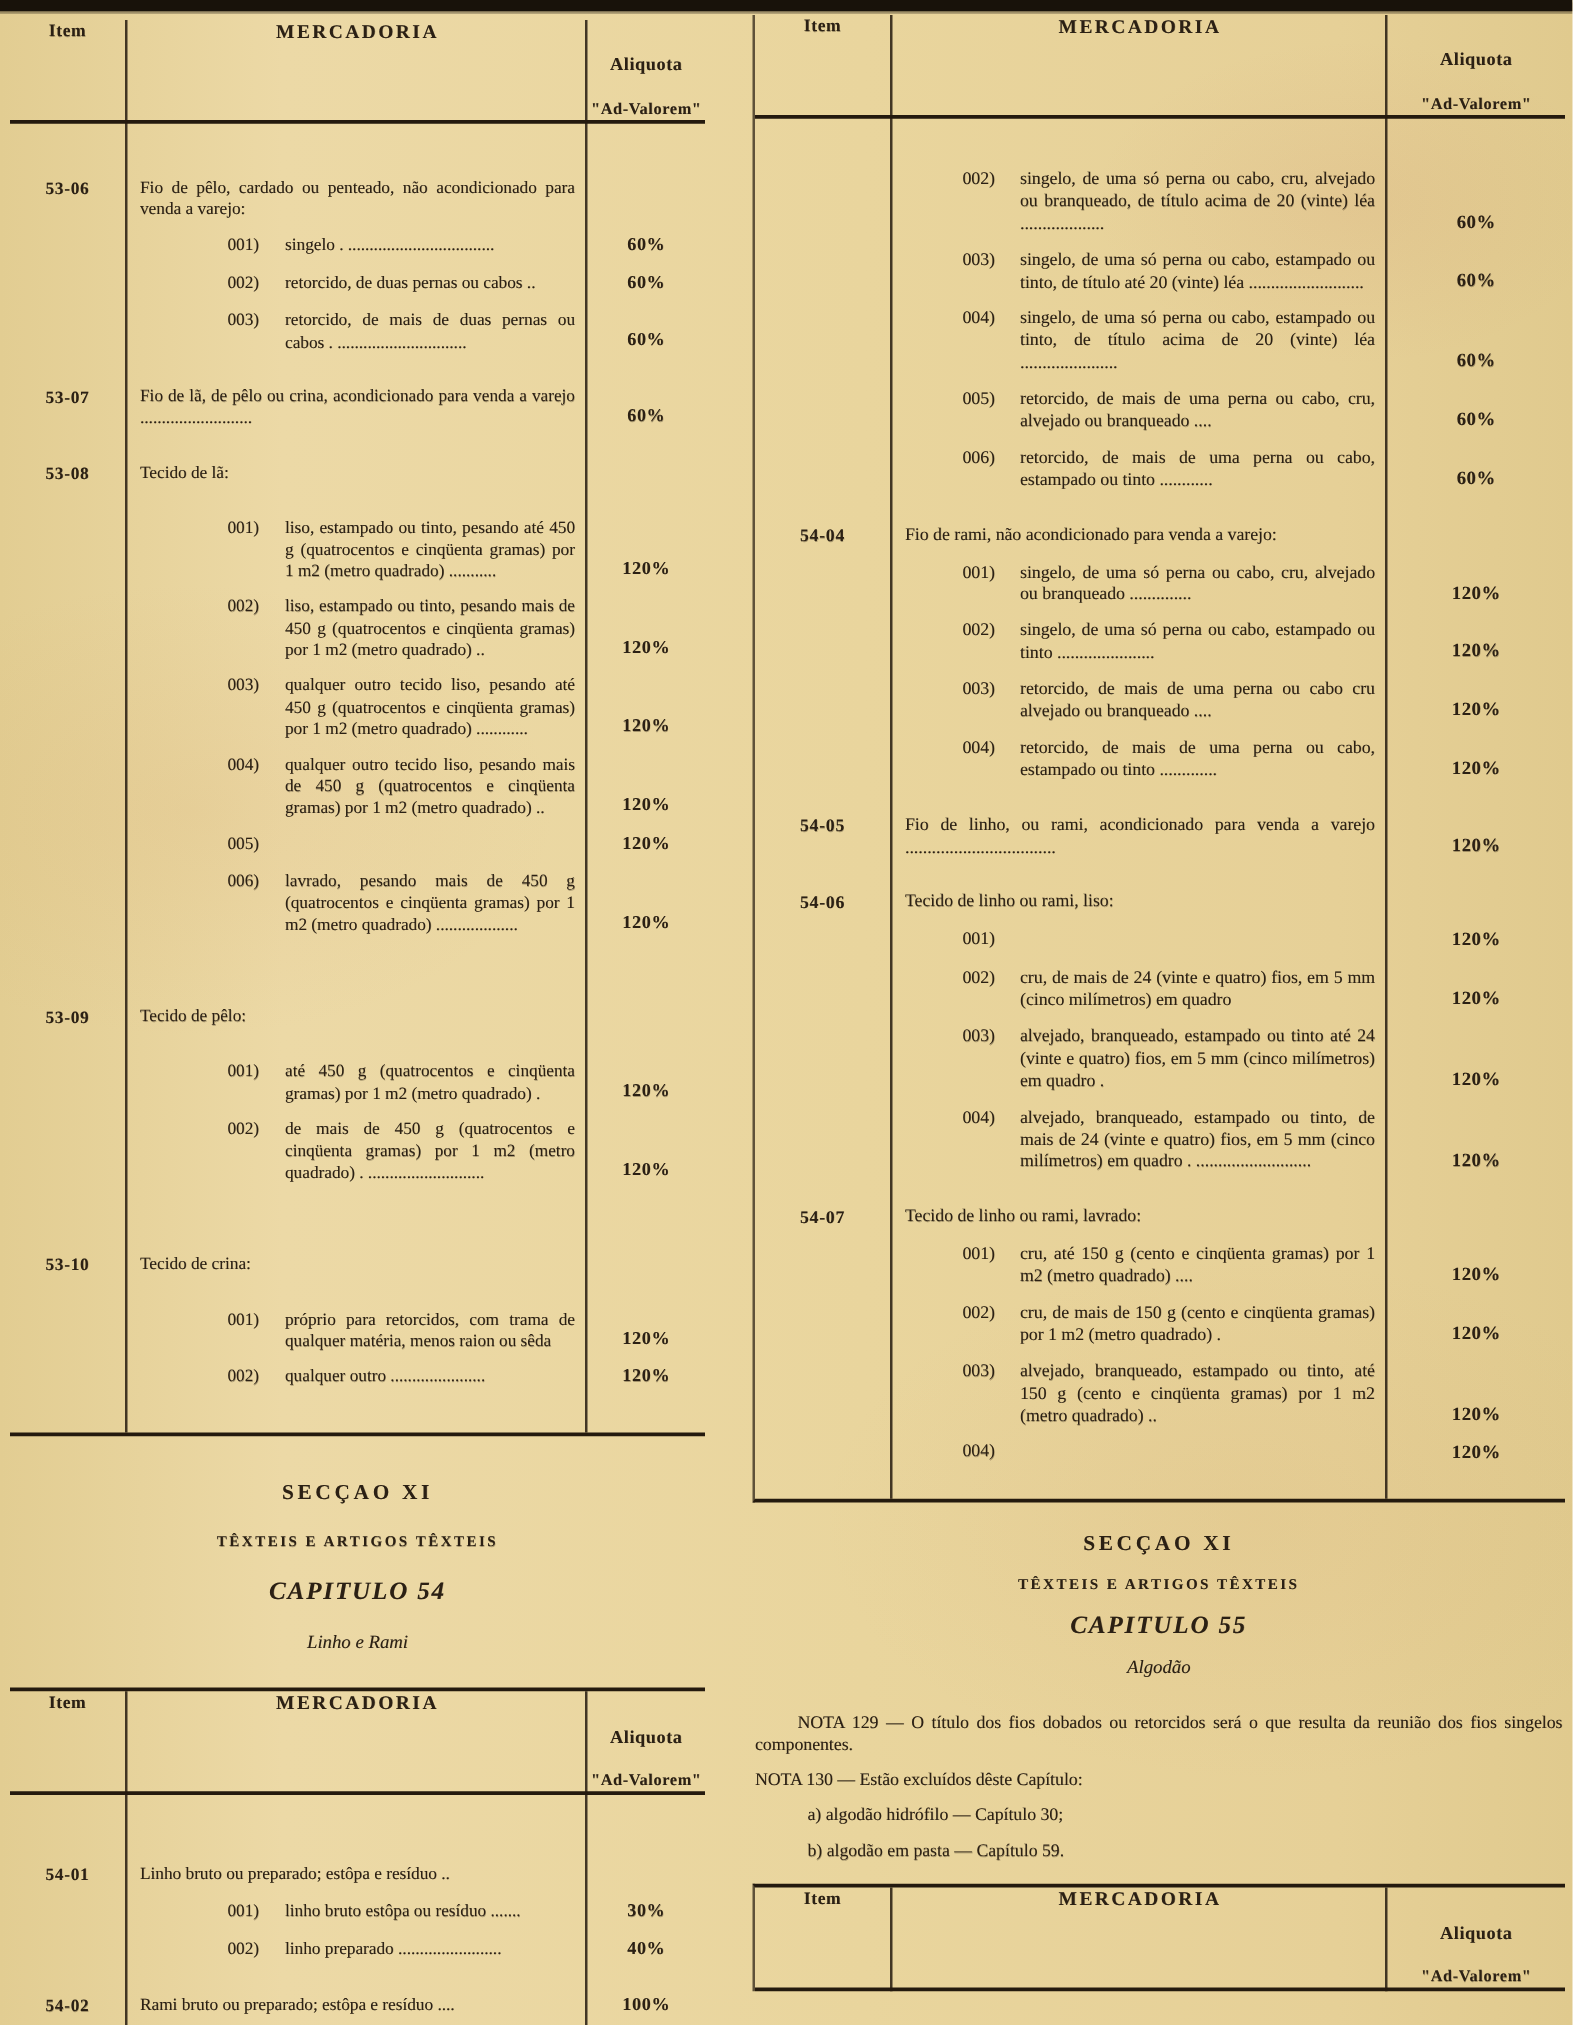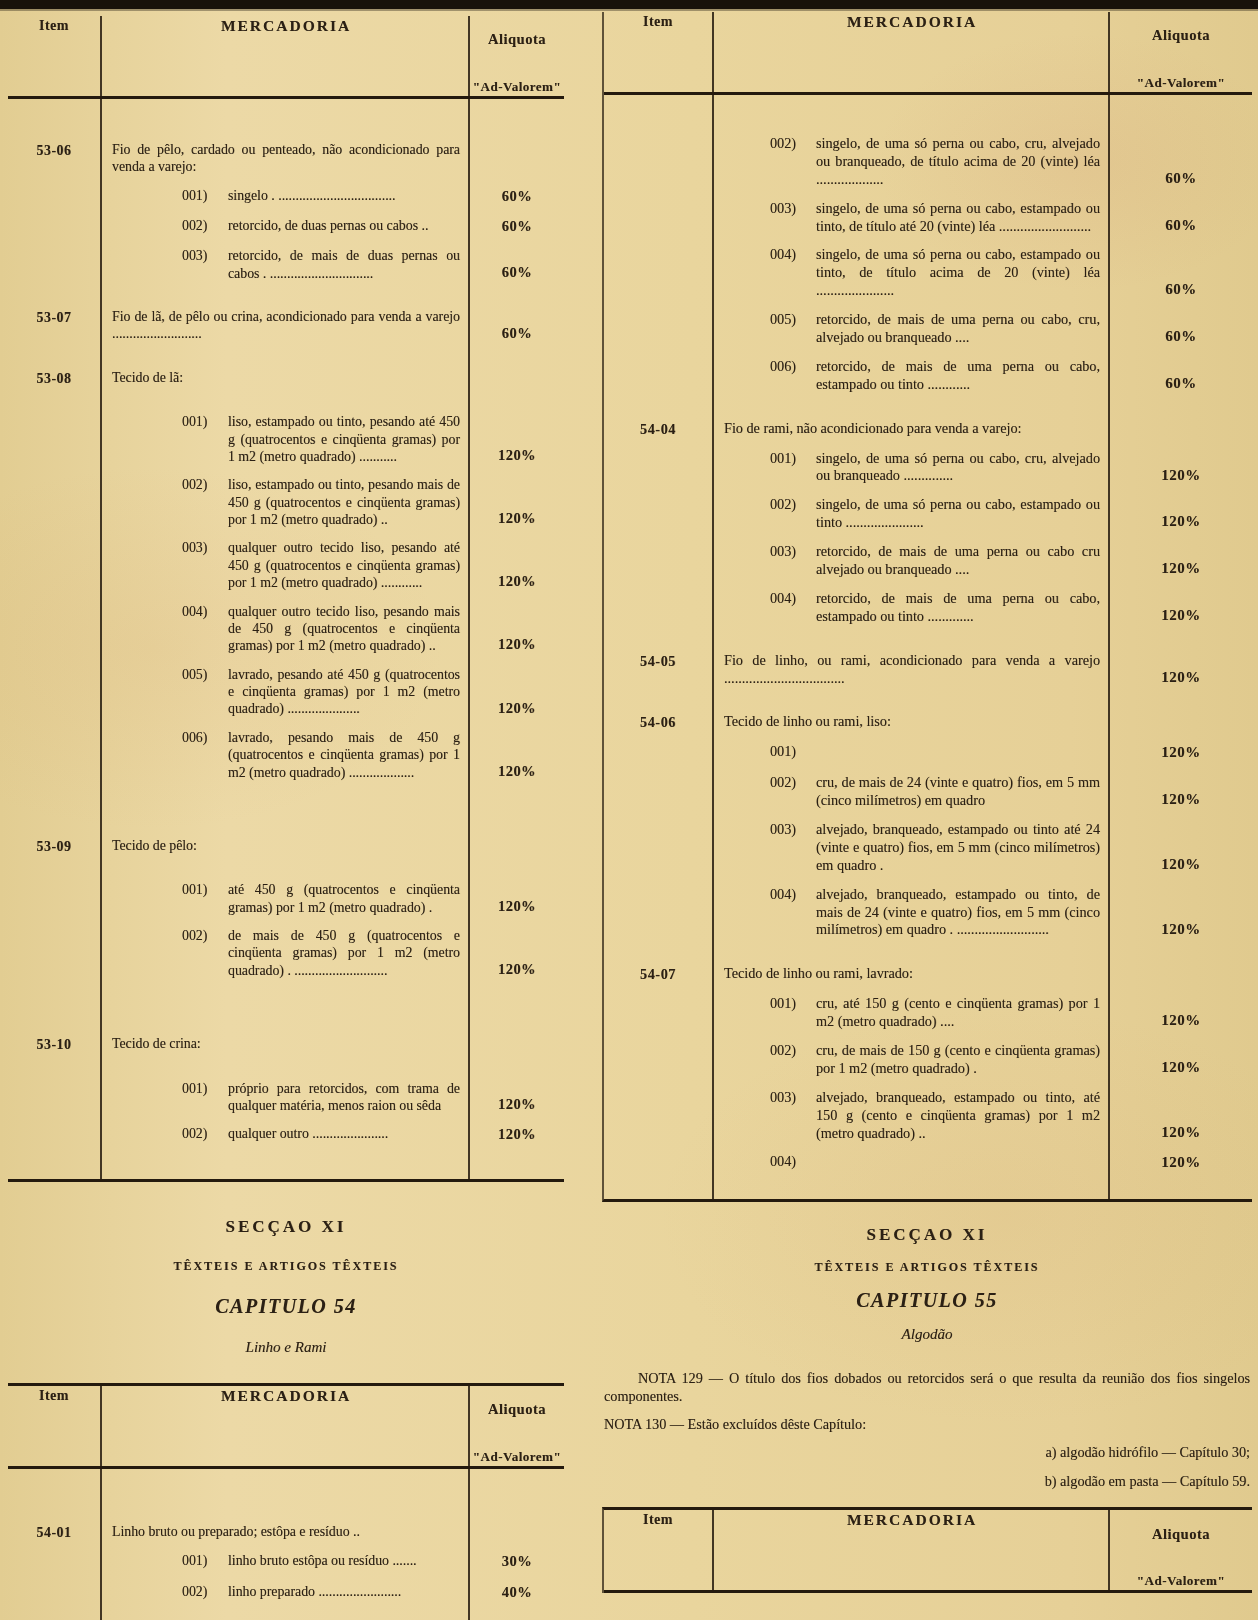--- a/index.html
+++ b/index.html
@@ -27,21 +27,21 @@
   .ttable::after{content:"";position:absolute;top:0;bottom:0;right:var(--valw);
     border-left:2px solid var(--rule);opacity:.85;}
   .ttable.bordered-left{border-left:2px solid rgba(36,26,14,.7);}
   .ttable.top-rule{border-top:3px solid var(--rule);}
   .ttable.bottom-rule{border-bottom:3px solid var(--rule);}
 
   .thead{display:flex;min-height:80px;border-bottom:3px solid var(--rule);}
   .th{text-align:center;font-weight:700;}
   .th.c-item{flex:0 0 var(--itemw);font-size:14px;letter-spacing:.5px;}
   .th.c-merc{flex:1;font-size:15.5px;letter-spacing:2px;}
-  .th.c-val{flex:0 0 var(--valw);display:flex;flex-direction:column;gap:30px;align-items:center;}
+  .th.c-val{flex:0 0 var(--valw);display:flex;flex-direction:column;gap:17px;align-items:center;}
   .th .aq1{font-size:14.5px;}
   .th .aq2{font-size:13px;}
 
   .tbody{padding:28px 0 34px;}
   .col-right .tbody{padding:14px 0 26px;}
   .row{display:flex;}
   .trow{margin-top:14px;}
   .srow{margin-top:11px;}
   .gap-lg{margin-top:26px;}
   .gap-xl{margin-top:56px;}
@@ -62,21 +62,21 @@
   .sec-tex{font-weight:700;font-size:12px;letter-spacing:2px;margin-top:22px;}
   .col-right .sec-tex{margin-top:14px;}
   .sec-cap{font-weight:700;font-style:italic;font-size:20px;letter-spacing:1.5px;margin-top:20px;}
   .col-right .sec-cap{margin-top:13px;}
   .sec-sub{font-style:italic;font-size:15px;margin-top:19px;}
   .col-right .sec-sub{margin-top:12px;}
 
   .notes{font-size:14.2px;padding:10px 2px 16px 2px;}
   .note-p{margin:10px 0 0 0;text-align:justify;}
   .note-p.indent{text-indent:34px;}
-  .note-li{margin:11px 0 0 42px;text-align:right;}
+  .note-li{margin:11px 0 0 42px;}
 </style>
 </head>
 <body>
 
 <div class="topbar"></div>
 
 <div class="col col-left">
 
   <div class="ttable bottom-rule">
     <div class="thead">
@@ -162,21 +162,20 @@
           <div class="c-merc sub">
             <div class="scode">004)</div>
             <div class="stext">qualquer outro tecido liso, pesando mais de 450 g (quatrocentos e cinqüenta gramas) por 1 m2 (metro quadrado) ..</div>
           </div>
           <div class="c-val">120%</div>
         </div>
         <div class="row srow">
           <div class="c-item"></div>
           <div class="c-merc sub">
             <div class="scode">005)</div>
-            <div class="stext">lavrado, pesando até 450 g (quatrocentos e cinqüenta gramas) por 1 m2 (metro quadrado) .....................</div>
           </div>
           <div class="c-val">120%</div>
         </div>
         <div class="row srow">
           <div class="c-item"></div>
           <div class="c-merc sub">
             <div class="scode">006)</div>
             <div class="stext">lavrado, pesando mais de 450 g (quatrocentos e cinqüenta gramas) por 1 m2 (metro quadrado) ...................</div>
           </div>
           <div class="c-val">120%</div>

